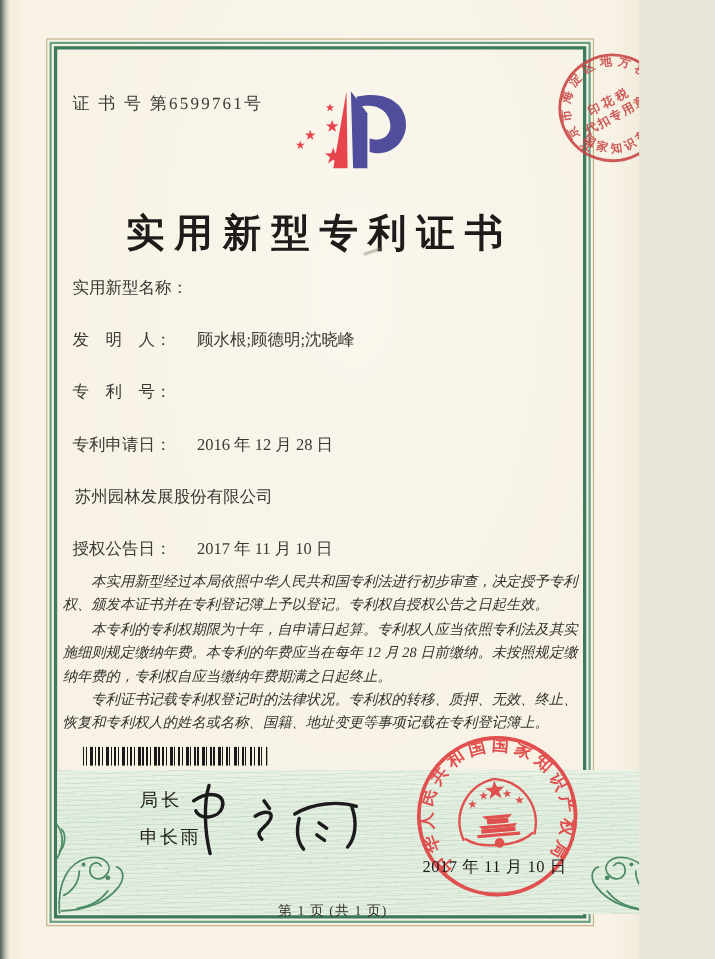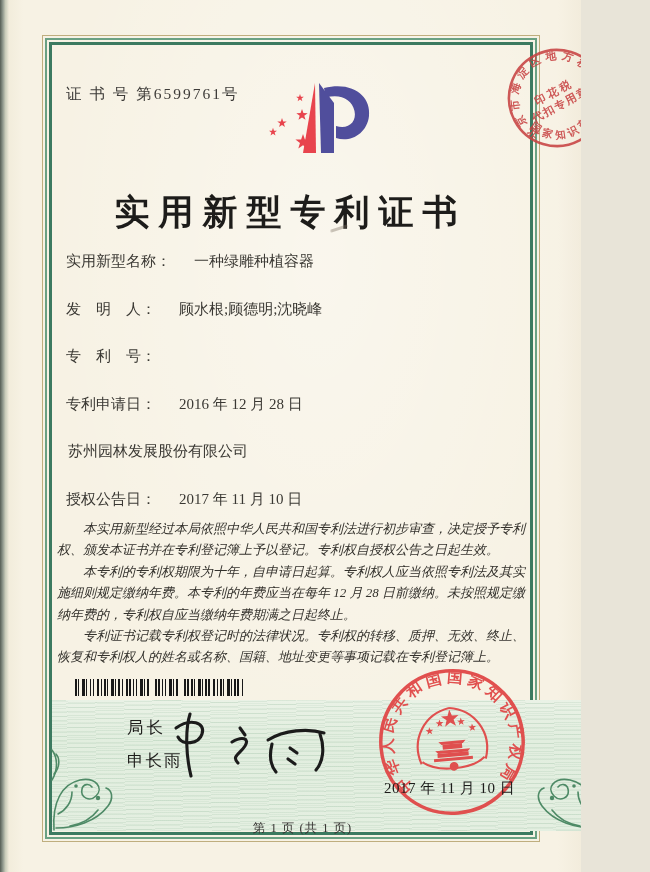--- a/index.html
+++ b/index.html
@@ -127,21 +127,20 @@
       <textPath href="#taxBottom" startOffset="50%" text-anchor="middle">国家知识产权局</textPath>
     </text>
   </svg>
 
   <div class="title">实用新型专利证书</div>
   <div class="smudge"></div>
 
   <div class="fields">
     <div class="field-row">
       <span class="field-label">实用新型名称：</span>
-      <span class="field-value">一种绿雕种植容器</span>
     </div>
     <div class="field-row">
       <span class="field-label">发　明　人：</span>
       <span class="field-value">顾水根;顾德明;沈晓峰</span>
     </div>
     <div class="field-row">
       <span class="field-label">专　利　号：</span>
     </div>
     <div class="field-row">
       <span class="field-label">专利申请日：</span>

